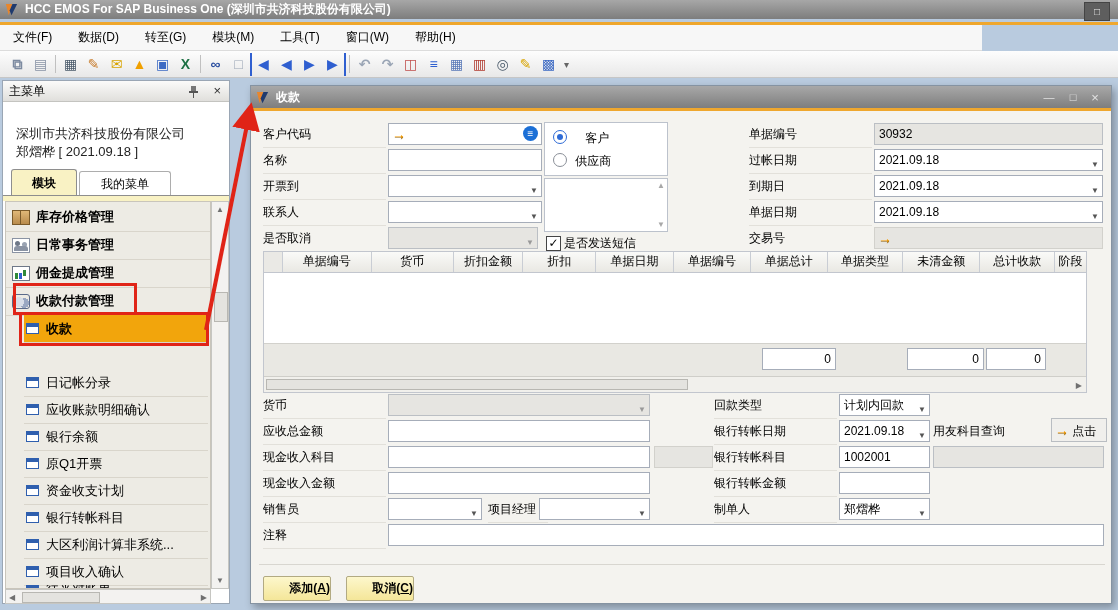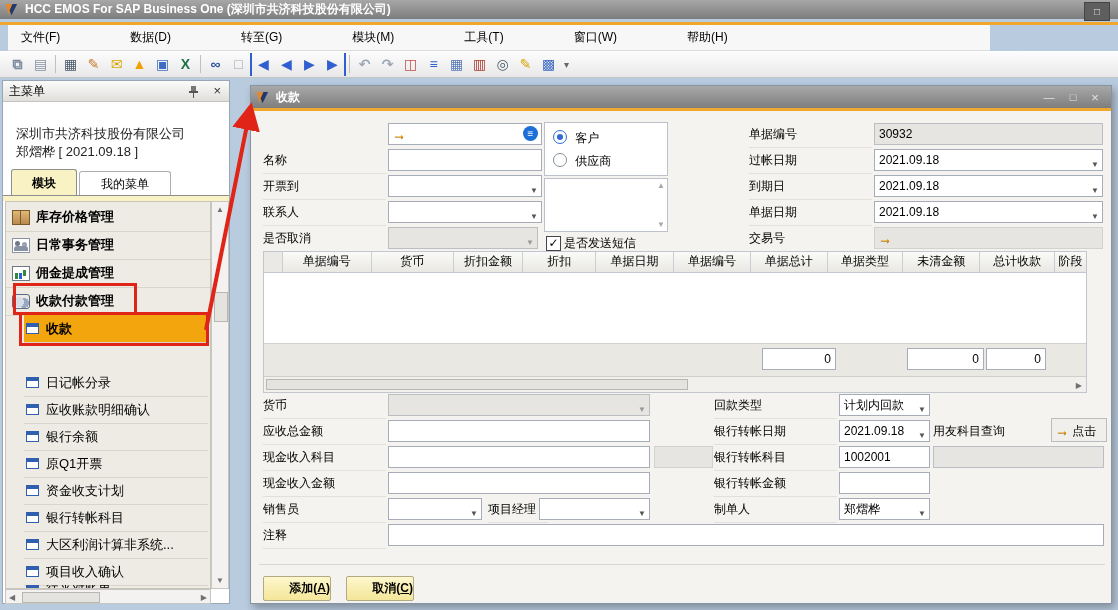--- a/index.html
+++ b/index.html
@@ -8,21 +8,21 @@
   .abs{position:absolute;}
 
   
   .titlebar{left:0;top:0;width:1118px;height:19px;background:linear-gradient(#A7A7A7,#7D7D7D);display:flex;align-items:center;}
   .titlebar .t{color:#fff;font-weight:bold;margin-left:6px;}
   .applogo{width:15px;height:15px;margin-left:4px;}
   .winbtn{position:absolute;right:8px;top:2px;width:24px;height:17px;background:#5E5E5E;border:1px solid #444;color:#E8E8E8;font-size:10px;display:flex;align-items:center;justify-content:center;}
   .orangestrip{left:0;top:22px;width:1118px;height:3px;background:#EFA72E;}
 
   
-  .menubar{left:8px;top:25px;width:982px;height:25px;background:#F7F7F7;border-bottom:1px solid #DCDCDC;display:flex;align-items:center;gap:44px;}
+  .menubar{left:0;top:25px;width:982px;height:25px;background:#F7F7F7;border-bottom:1px solid #DCDCDC;display:flex;align-items:center;}
   .menubar span{padding:0 13px;line-height:25px;cursor:default;}
 
   
   .toolbar{left:0;top:51px;width:1118px;height:27px;background:linear-gradient(#FDFDFD,#E8E8E8);border-bottom:1px solid #C6C6C6;display:flex;align-items:center;padding-left:6px;box-sizing:border-box;}
   .ticon{width:23px;height:23px;display:inline-flex;align-items:center;justify-content:center;font-size:14px;font-weight:bold;cursor:pointer;}
   .tsep{width:1px;height:18px;background:#C0C0C0;margin:0 3px;}
   .tbar-l{border-left:2px solid #2F5FD0;}
   .tbar-r{border-right:2px solid #2F5FD0;}
   .toverflow{margin-left:4px;color:#666;font-size:10px;}
 
@@ -248,20 +248,21 @@
         <polygon points="2,2 9,2 5,14" fill="#E8862C"></polygon>
         <polygon points="9,2 14,2 8,14 6,9" fill="#1F3A6E"></polygon>
       </svg>
       <span class="t">收款</span>
       <span class="dbtn" style="right:52px">—</span>
       <span class="dbtn" style="right:28px">□</span>
       <span class="dbtn" style="right:6px;font-size:13px">×</span>
     </div>
     <div class="dlgorange"></div>
 
+    <div class="flabel" style="left:12px;top:37px">客户代码</div>
     <div class="inp" style="left:137px;top:37px;width:152px">
       <span class="oarrow">→</span>
       <span class="chooseicon">≡</span>
     </div>
     <div class="flabel" style="left:12px;top:63px">名称</div>
     <div class="inp" style="left:137px;top:63px;width:152px"></div>
     <div class="flabel" style="left:12px;top:89px">开票到</div>
     <div class="inp sel" style="left:137px;top:89px;width:152px">
         <span class="dd">▼</span>
       </div>
@@ -270,21 +271,21 @@
         <span class="dd">▼</span>
       </div>
     <div class="flabel" style="left:12px;top:141px">是否取消</div>
     <div class="inp sel dis" style="left:137px;top:141px;width:148px">
         <span class="dd">▼</span>
       </div>
 
     <div class="panelbox" style="left:293px;top:36px;width:124px;height:54px">
       <div style="position:absolute;left:8px;top:7px">
         <span class="radio on"></span>
-        <span style="margin-left:5px">客户</span>
+        <span style="margin-left:15px">客户</span>
       </div>
       <div style="position:absolute;left:8px;top:30px">
         <span class="radio"></span>
         <span style="margin-left:5px">供应商</span>
       </div>
     </div>
 
     <div class="panelbox" style="left:293px;top:92px;width:124px;height:54px">
       <span class="taarrow" style="top:2px">▲</span>
       <span class="taarrow" style="bottom:2px">▼</span>

